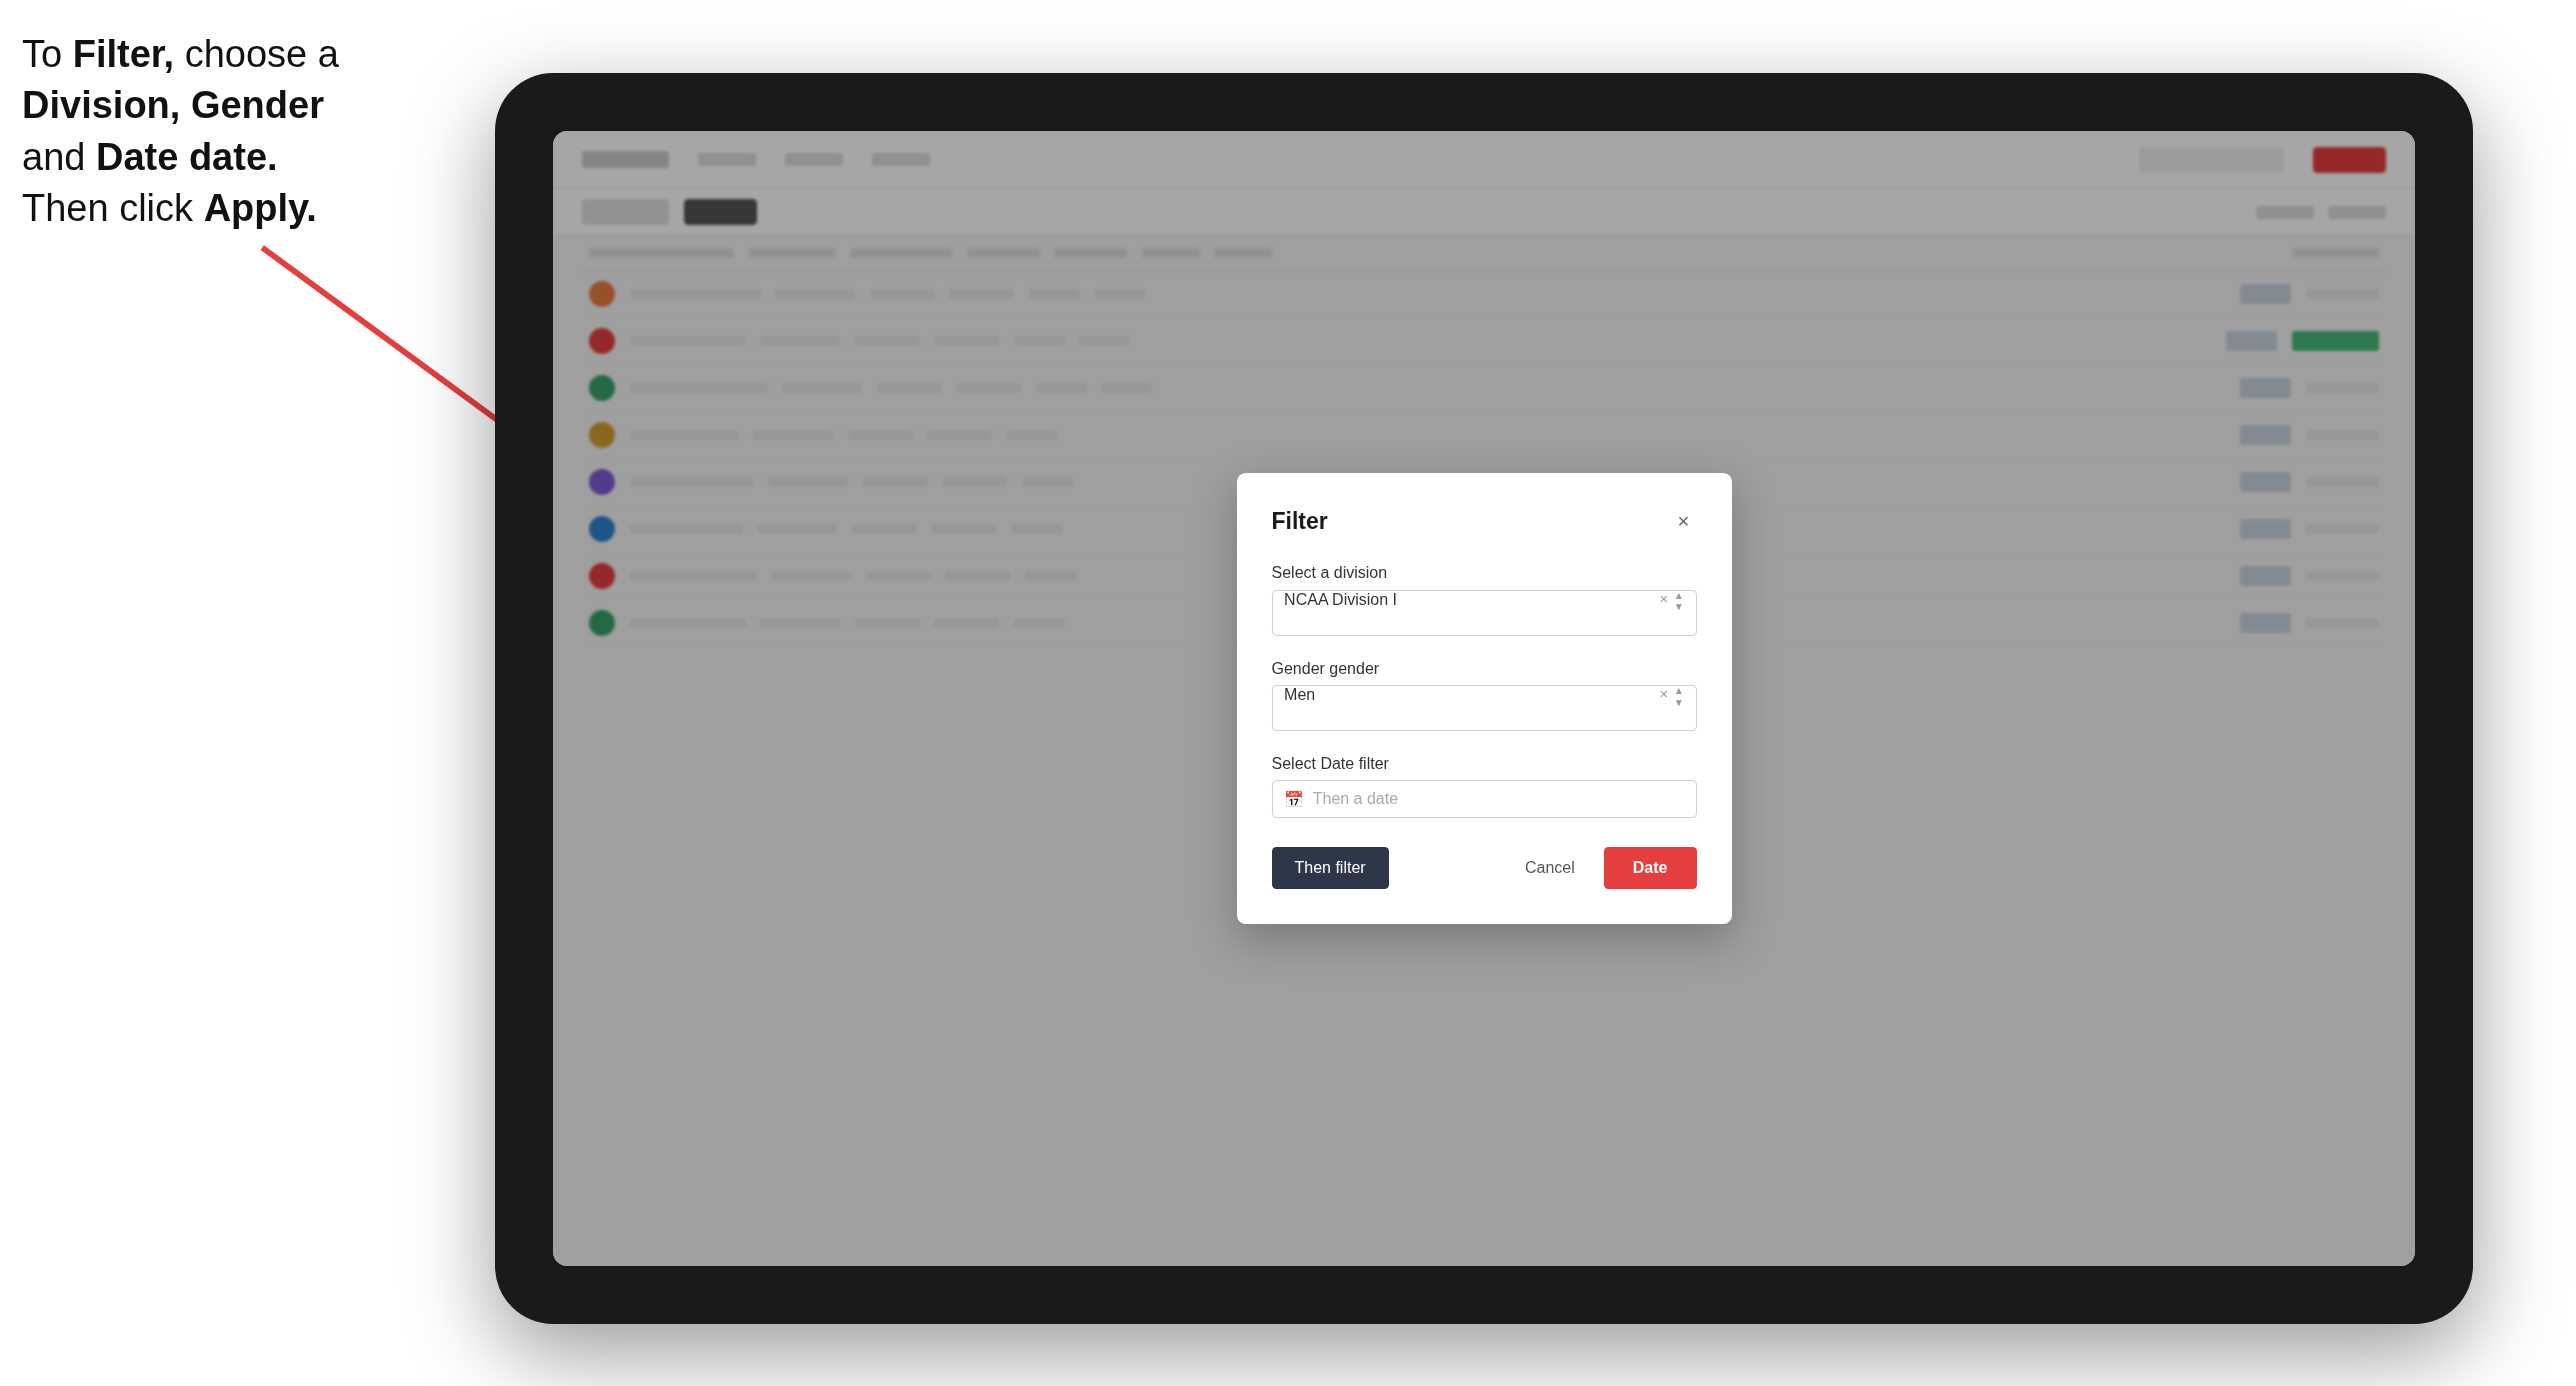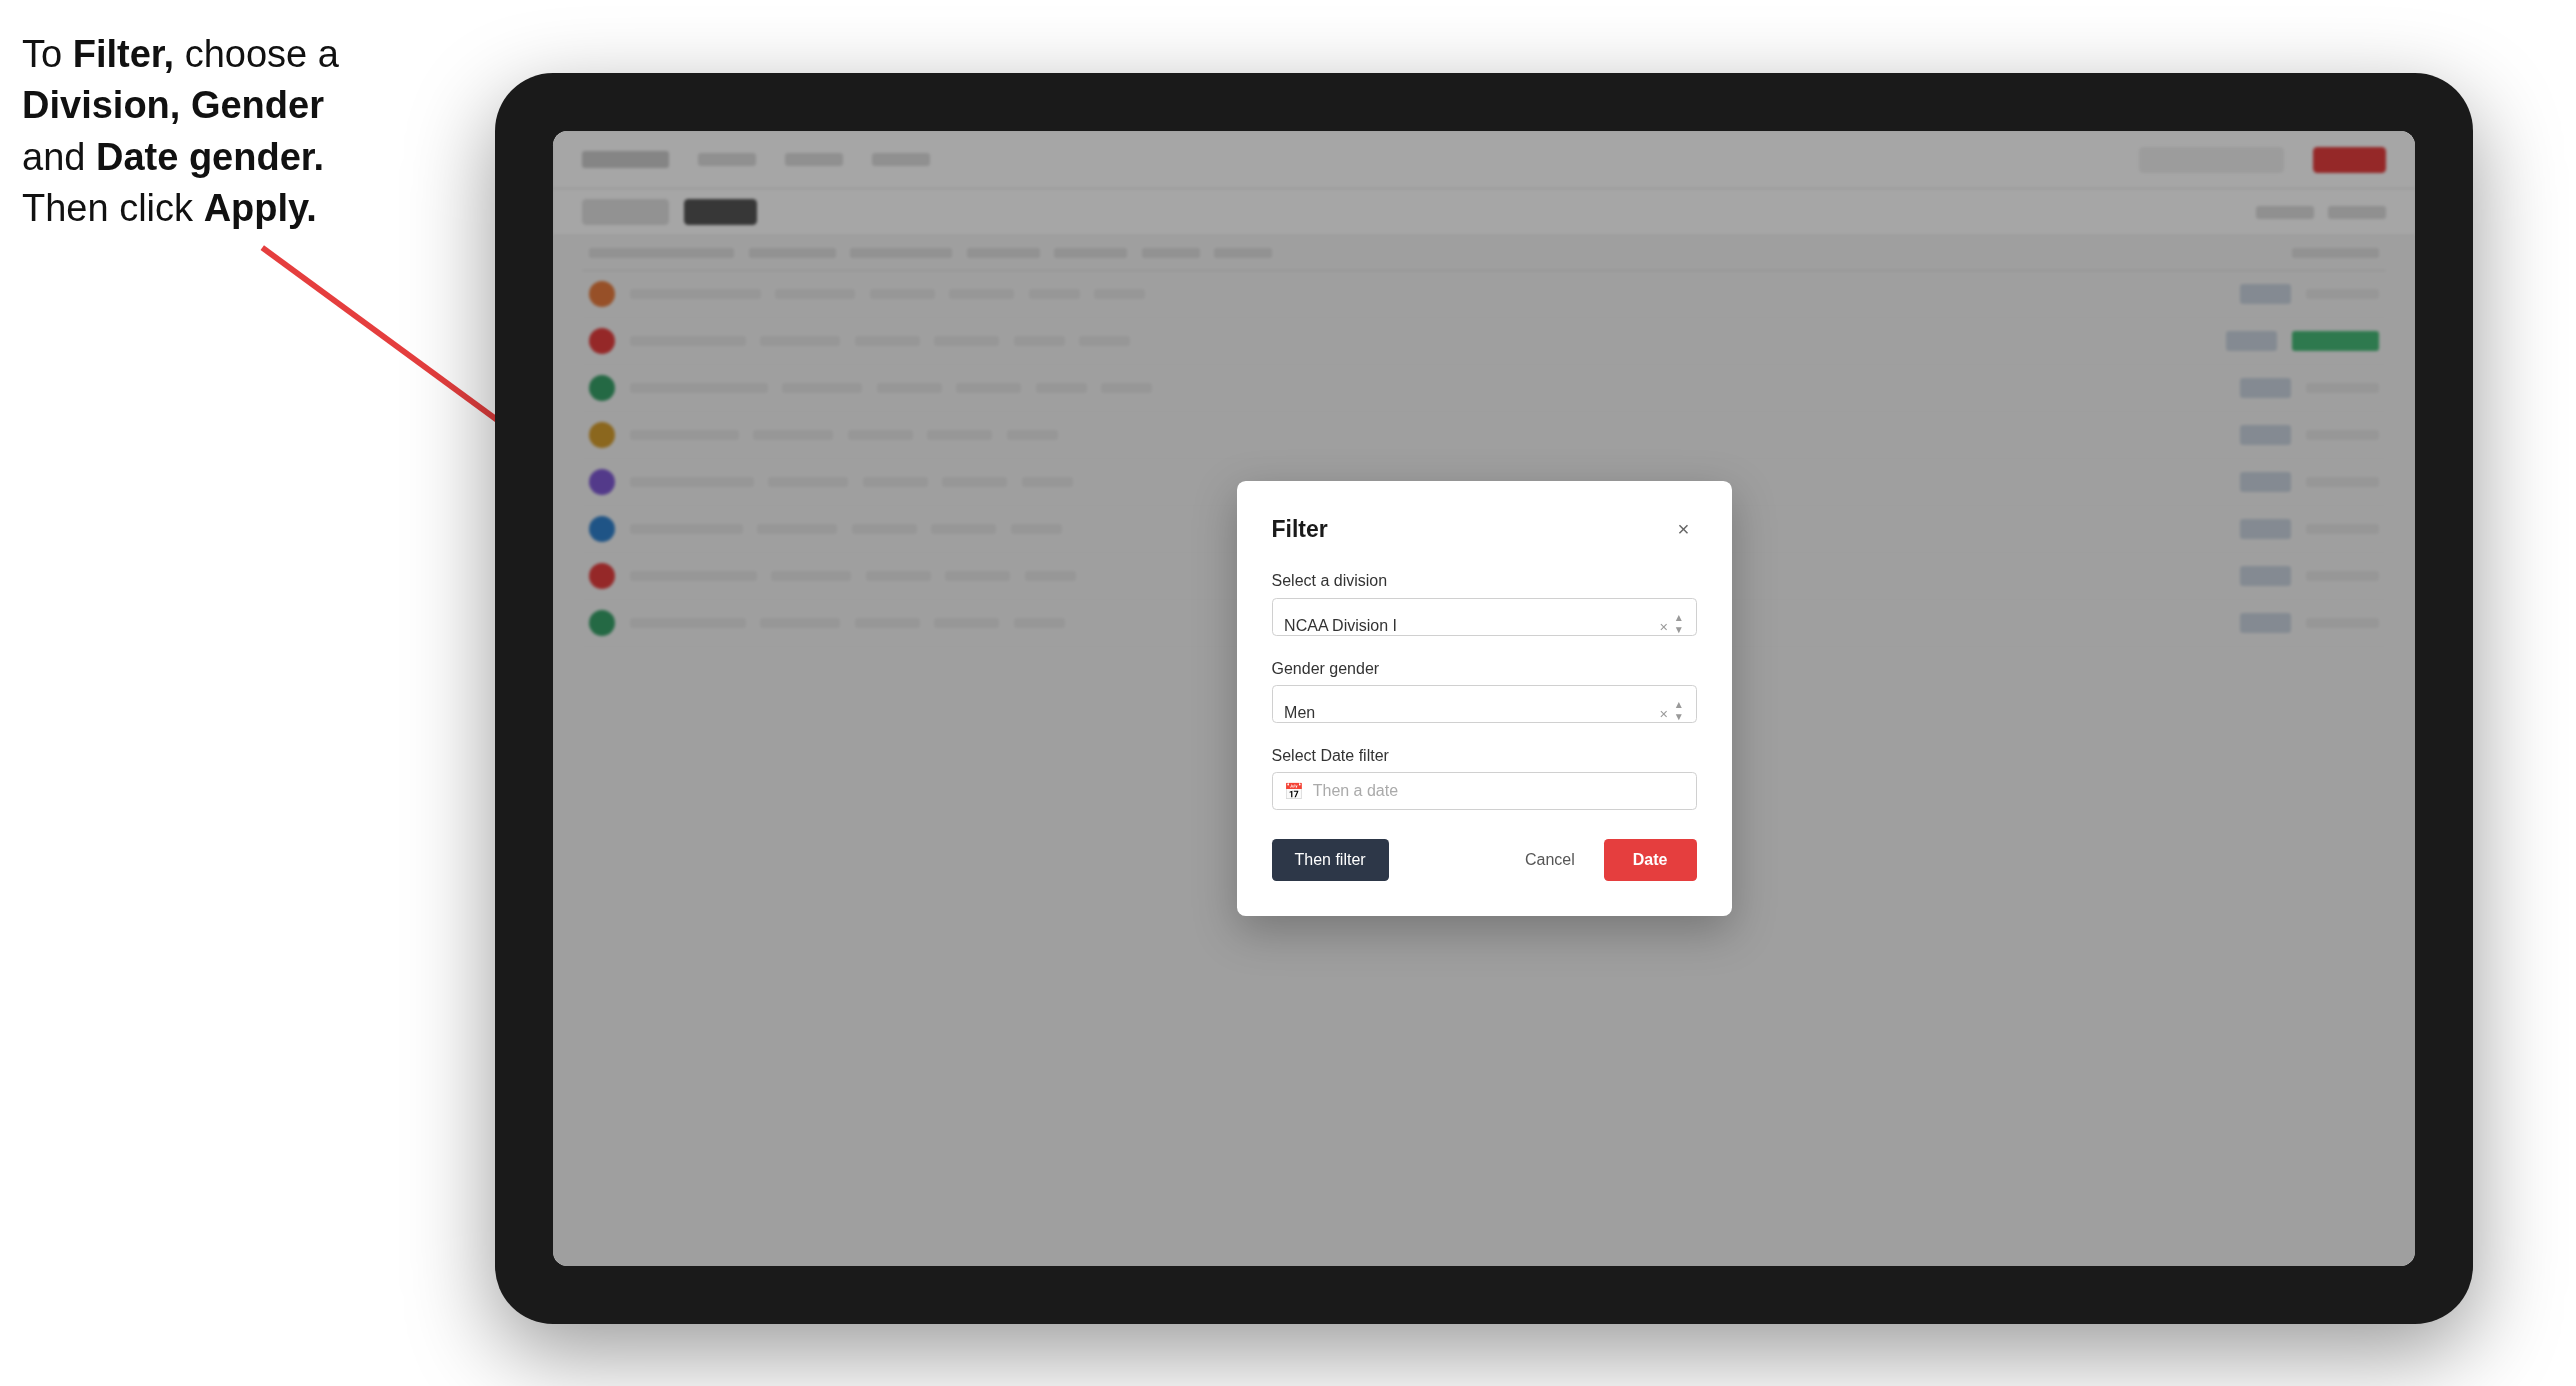--- a/index.html
+++ b/index.html
@@ -256,22 +256,22 @@
       margin-bottom: 7.3px;
       display: block;
     }
 
     .select-wrapper {
       position: relative;
       border: 0.7px solid #d0d0d0;
       border-radius: 4.4px;
       background: #fff;
       display: flex;
-      align-items: flex-end;
-      height: 38px;
+      align-items: flex-start;
+      height: 46px;
       padding: 0 11.6px;
     }
 
     .select-value {
       flex: 1;
       font-size: 16px;
       color: #333;
     }
 
     .select-clear {
@@ -357,21 +357,21 @@
       font-weight: 600;
       cursor: pointer;
     }
   </style>
 </head>
 <body>
 
 <div class="instruction-text">
   <span>To <span class="bold">Filter,</span> choose a</span><br>
   <span class="bold">Division, Gender</span><br>
-  <span>and <span class="bold">Date gender.</span></span><br>
+  <span>and <span class="bold">Date date.</span></span><br>
   <span>Then click <span class="bold">Apply.</span></span>
 </div>
 
 <svg class="arrow-svg" viewBox="0 0 620 480" xmlns="http://www.w3.org/2000/svg">
   <defs>
     <marker id="arrowhead" markerWidth="10" markerHeight="7" refX="9" refY="3.5" orient="auto">
       <polygon points="0 0, 10 3.5, 0 7" fill="#e53e3e"></polygon>
     </marker>
   </defs>
   <line x1="80" y1="60" x2="530" y2="390" stroke="#e53e3e" stroke-width="8" marker-end="url(#arrowhead)"></line>

